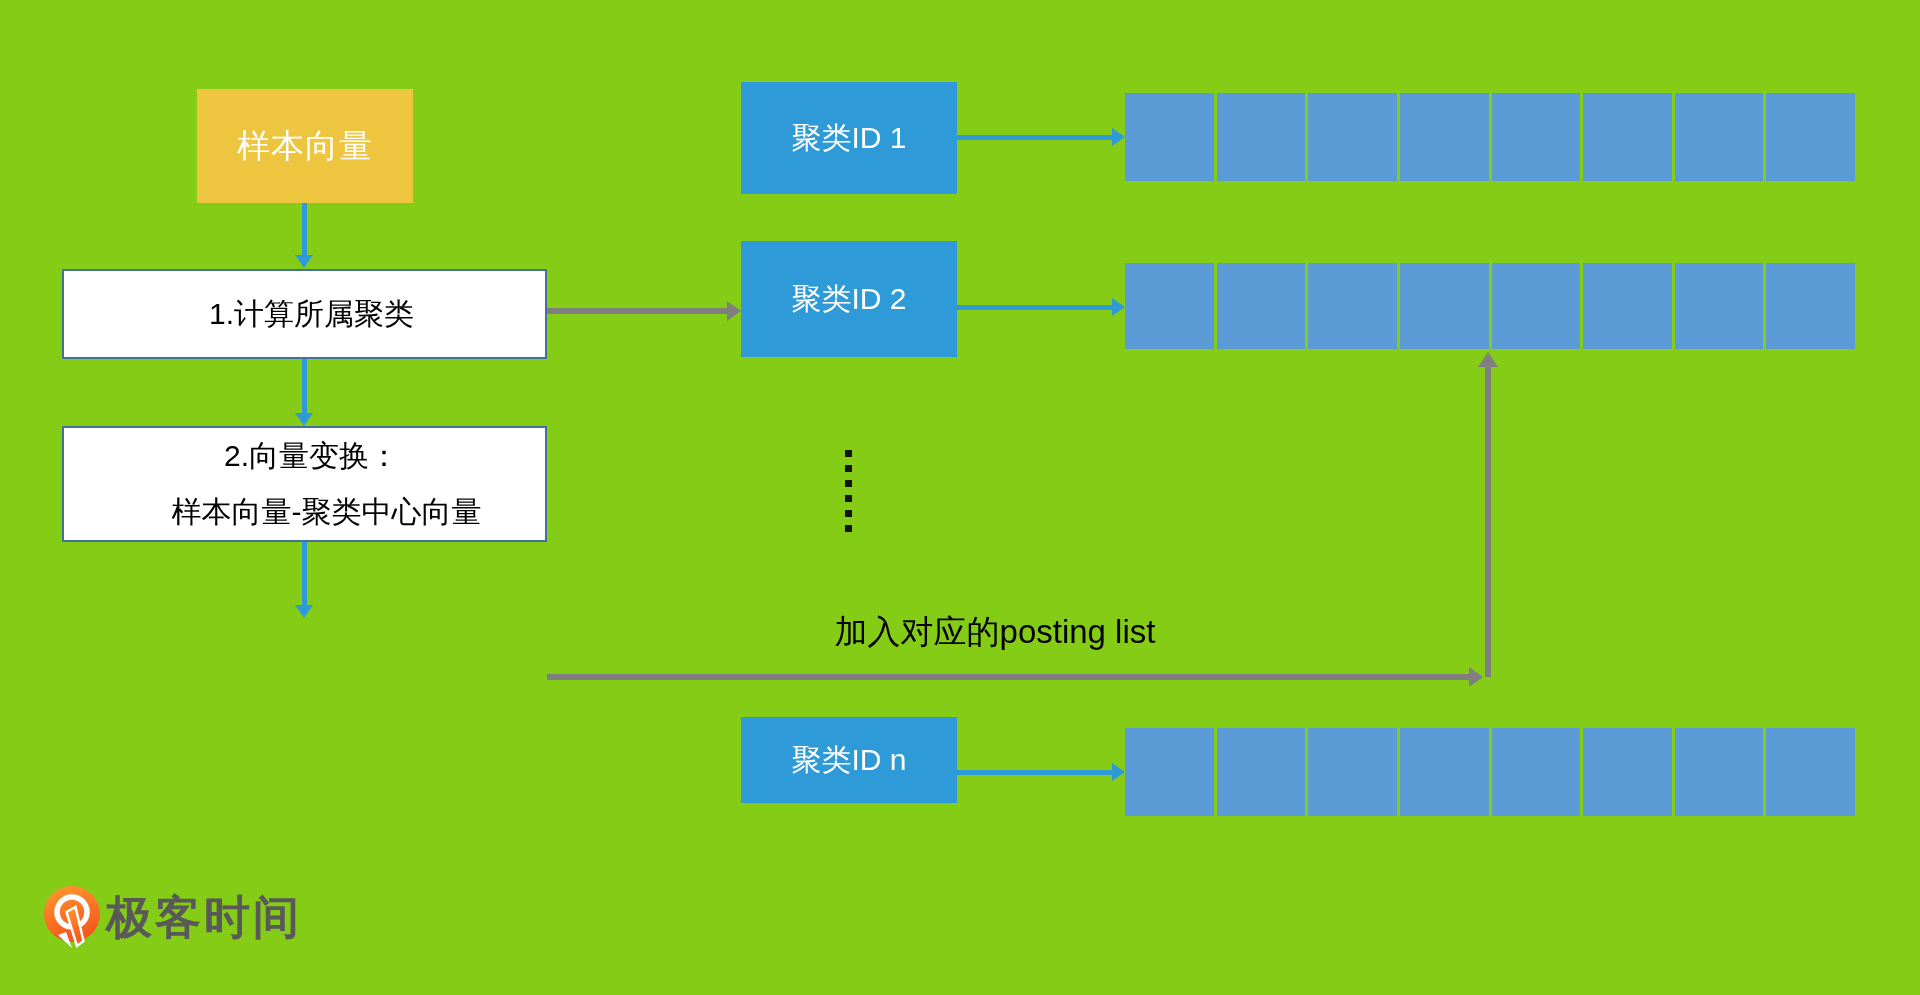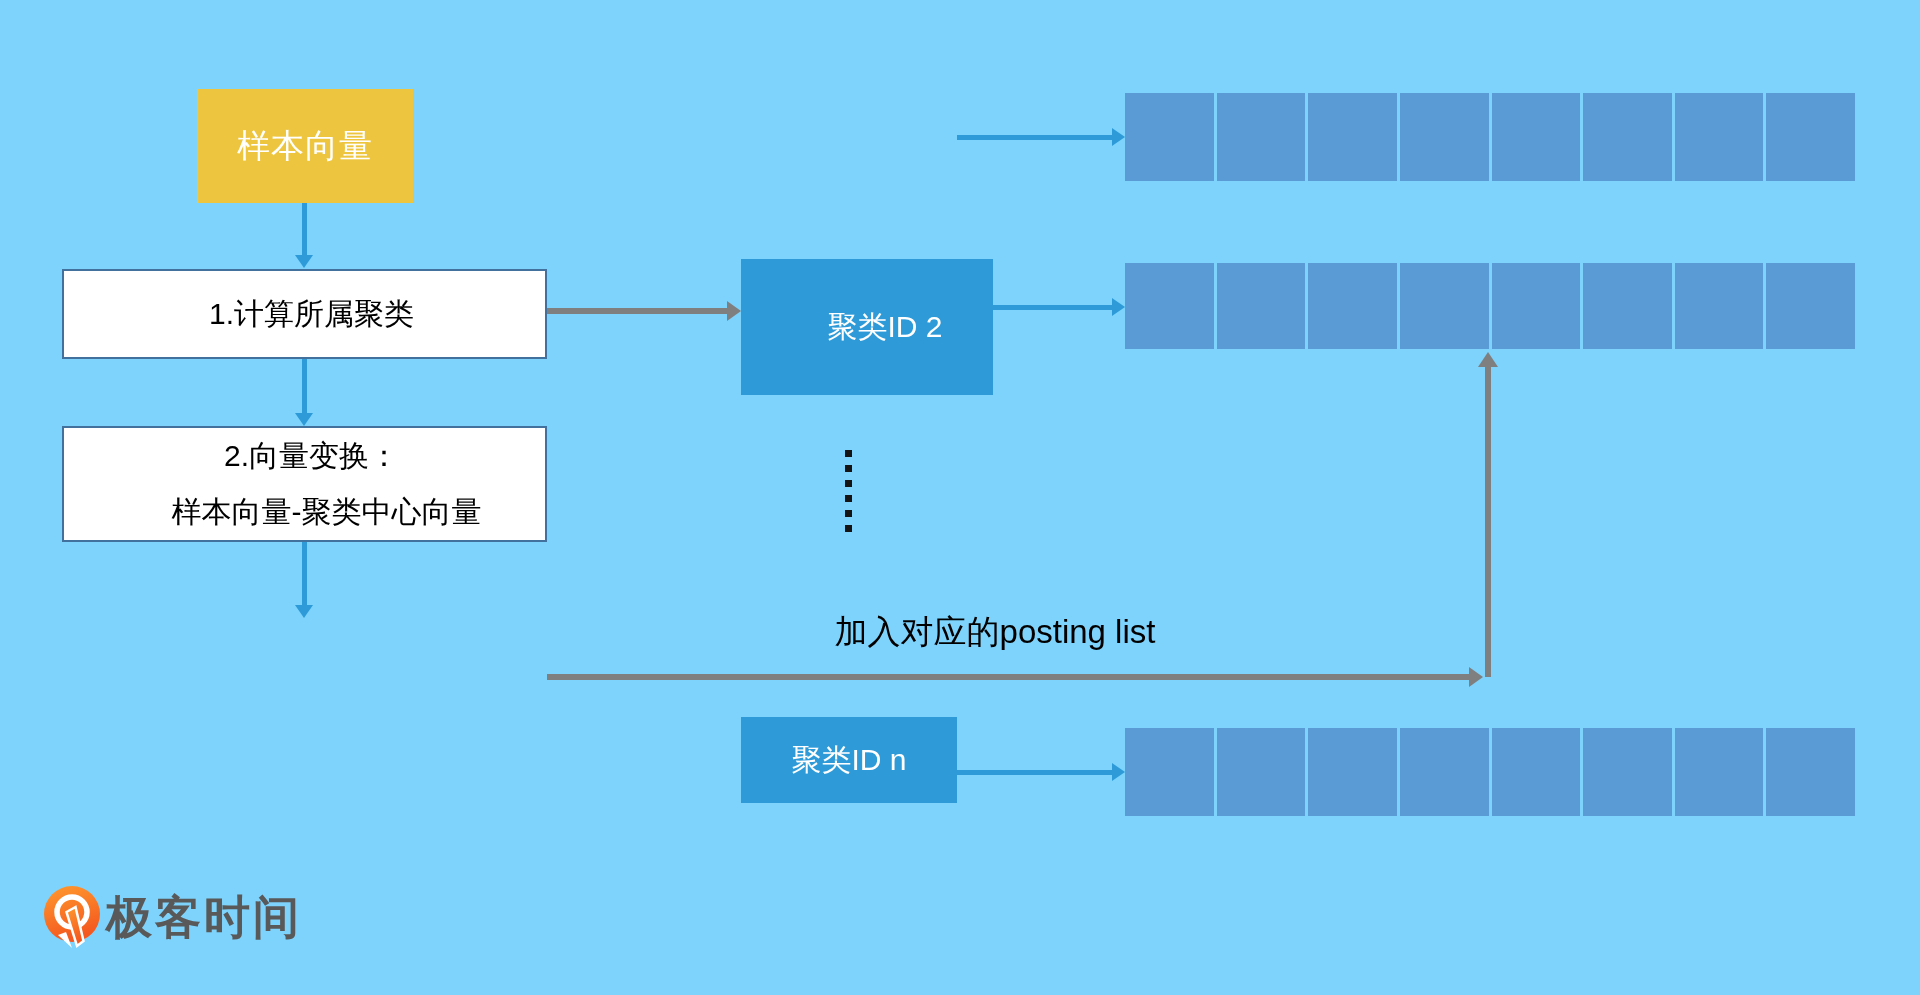--- a/index.html
+++ b/index.html
@@ -6,42 +6,42 @@
     --cluster-box-blue:#2E9BD8;
     --cell-blue:#5B9BD5;
     --arrow-blue:#2E9BD8;
     --arrow-grey:#7F7F7F;
     --input-yellow:#EDC53F;
     --step-border-blue:#41719C;
     --logo-text-grey:#595959;
   }
   html,body{margin:0;padding:0;background:#fff;}
   body{font-family:"Liberation Sans","DejaVu Sans",sans-serif;}
-  .canvas{position:relative;width:1920px;height:995px;background:#7dd3fc;overflow:hidden;}
+  .canvas{position:relative;width:1920px;height:995px;background:#84cc16;overflow:hidden;}
 
   
   .input-box{position:absolute;left:197px;top:89px;width:216px;height:114px;
     background:var(--input-yellow);display:flex;align-items:center;justify-content:center;
     color:#fff;font-size:33px;letter-spacing:1px;}
 
   
   .step-box{position:absolute;left:62px;width:485px;background:#fff;
     border:2px solid var(--step-border-blue);box-sizing:border-box;
     display:flex;flex-direction:column;justify-content:center;
     color:#000;font-size:30px;padding-left:14px;line-height:1.35;align-items:center;}
   .step1{top:269px;height:90px;}
   .step2{top:426px;height:116px;gap:7px;}
   .step3{top:619px;height:116px;}
   .step-line2{padding-left:30px;margin-top:8px;}
 
   
   .id-box{position:absolute;left:741px;width:216px;background:var(--cluster-box-blue);
     display:flex;align-items:center;justify-content:center;color:#fff;font-size:30px;}
   .id1{top:82px;height:112px;}
-  .id2{top:259px;height:136px;padding-left:36px;}
+  .id2{top:241px;height:116px;}
   .idn{top:717px;height:86px;}
 
   
   .cells{position:absolute;left:1125px;width:730px;display:flex;gap:3px;}
   .cells-row1{top:93px;height:88px;}
   .cells-row2{top:263px;height:86px;}
   .cells-rown{top:728px;height:88px;}
   .cell{flex:1;background:var(--cell-blue);}
 
   
@@ -114,20 +114,23 @@
   <div class="step-box step2">
     <span>2.向量变换：</span>
     <span class="step-line2">样本向量-聚类中心向量</span>
   </div>
 
   <div class="harrow grey ha-step1">
     <div class="shaft"></div>
     <div class="head-right"></div>
   </div>
 
+  <div class="id-box id1">
+    <span>聚类ID 1</span>
+  </div>
   <div class="id-box id2">
     <span>聚类ID 2</span>
   </div>
   <div class="id-box idn">
     <span>聚类ID n</span>
   </div>
 
   <div class="harrow ha-row1">
     <div class="shaft"></div>
     <div class="head-right"></div>

